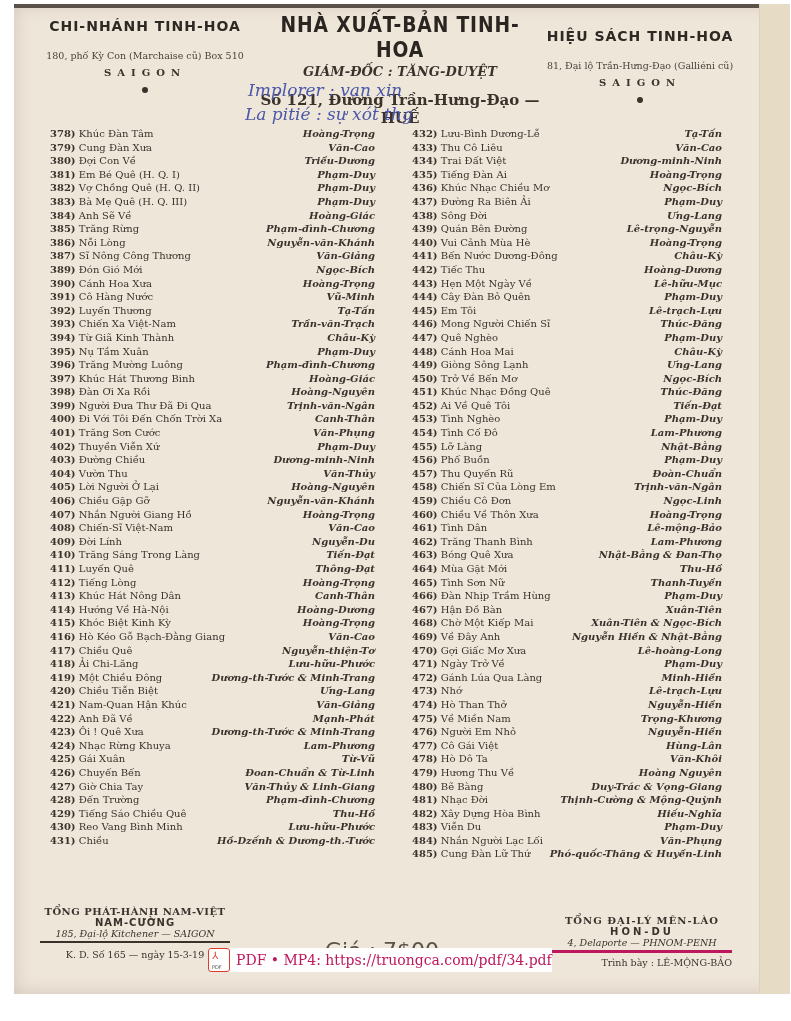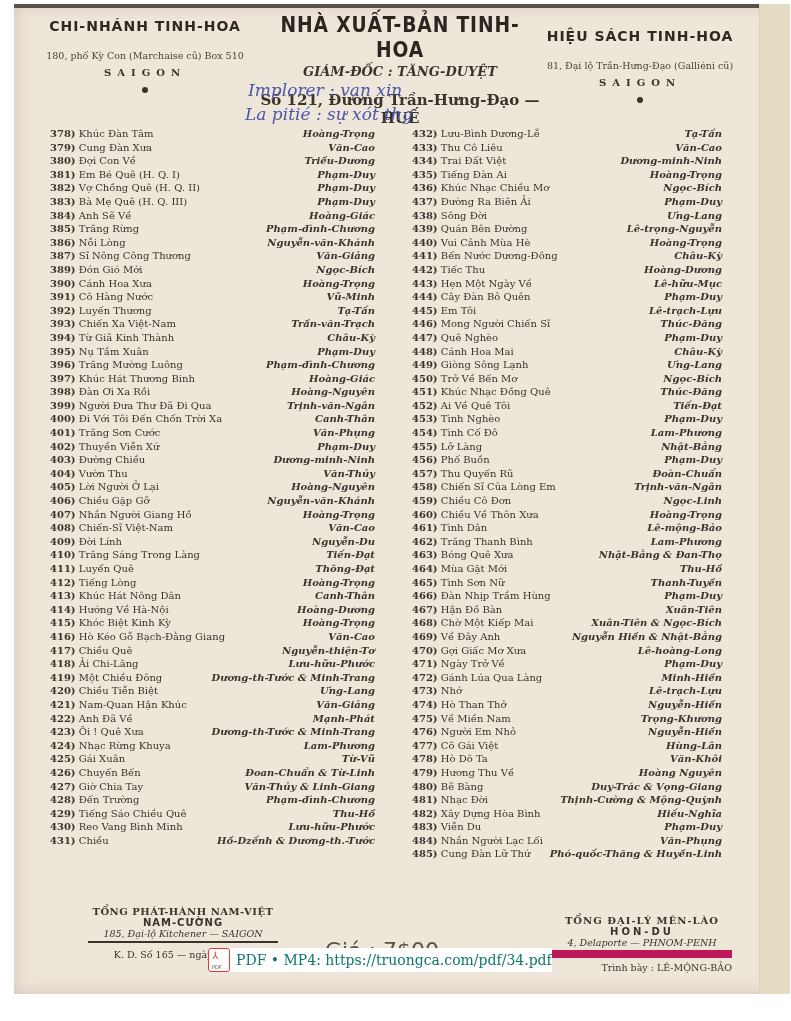--- a/index.html
+++ b/index.html
@@ -21,36 +21,36 @@
   .hdr-center .addr { font-size:15px; font-weight:bold; margin-top:12px; }
   .hdr-right { position:absolute; left:535px; top:28px; width:210px; text-align:center; }
   .hand { position:absolute; font-family:"DejaVu Serif", serif; font-style:italic; color:#4b57a8; font-size:17px; }
   .col { position:absolute; top:127px; }
   .col-left { left:50px; width:325px; }
   .col-right { left:412px; width:310px; }
   .row { position:relative; height:13.6px; font-size:10px; line-height:13.6px; white-space:nowrap; }
   .row .num { font-weight:bold; }
   .row .title { }
   .row .composer { position:absolute; right:0; top:0; font-style:italic; font-weight:bold; font-size:10px; }
-  .ftr-left { position:absolute; left:40px; top:906px; width:190px; text-align:center; font-size:10px;margin-left:48px; }
+  .ftr-left { position:absolute; left:40px; top:906px; width:190px; text-align:center; font-size:10px; }
   .ftr-left .t1 { font-weight:bold; letter-spacing:0.5px; }
   .ftr-left .t2 { font-weight:bold; font-family:"DejaVu Sans", sans-serif; letter-spacing:1px; }
   .ftr-left .t3 { font-style:italic; font-size:9.5px; border-bottom:2px solid #3a332c; padding-bottom:2px; }
   .ftr-left .t4 { font-size:9.5px; margin-top:6px; text-align:center; }
   .price { position:absolute; left:325px; top:938px; font-family:"DejaVu Sans", sans-serif; font-size:22px; color:#5a524a; }
   .ftr-right { position:absolute; left:552px; top:915px; width:180px; text-align:center; font-size:10px; }
   .ftr-right .t1 { font-weight:bold; letter-spacing:1px; }
   .ftr-right .t2 { font-weight:bold; font-family:"DejaVu Sans", sans-serif; letter-spacing:3px; }
-  .ftr-right .t3 { font-style:italic; font-size:9.5px; border-bottom:8px solid #be185d; padding-bottom:2px; }
+  .ftr-right .t3 { font-style:italic; font-size:9.5px; border-bottom:3px solid #be185d; padding-bottom:2px; }
   .ftr-right .t4 { font-size:9.5px; margin-top:4px; text-align:right; }
   .banner { position:absolute; left:208px; top:948px; height:24px; display:flex; align-items:center; background:#ffffff; }
   .pdf-icon { width:20px; height:22px; border:1.5px solid #e0392f; border-radius:3px; background:#fff; position:relative; margin-right:6px; }
   .pdf-icon .glyph { position:absolute; left:3px; top:1px; color:#e0392f; font-size:10px; font-family:"DejaVu Sans", sans-serif; }
   .pdf-icon .lbl { position:absolute; left:3px; bottom:1px; font-size:5px; color:#555; font-family:"DejaVu Sans", sans-serif; }
-  .banner-text { font-family:"DejaVu Serif", serif; font-size:14px; color:#0f766e; text-decoration:none; }
+  .banner-text { font-family:"DejaVu Serif", serif; font-size:14px; color:#be185d; text-decoration:none; }
 </style>
 </head>
 <body>
 
 <div class="paper">
   <div class="topbar"></div>
   <div class="paper-edge"></div>
 </div>
 
 <div class="hdr-left">

